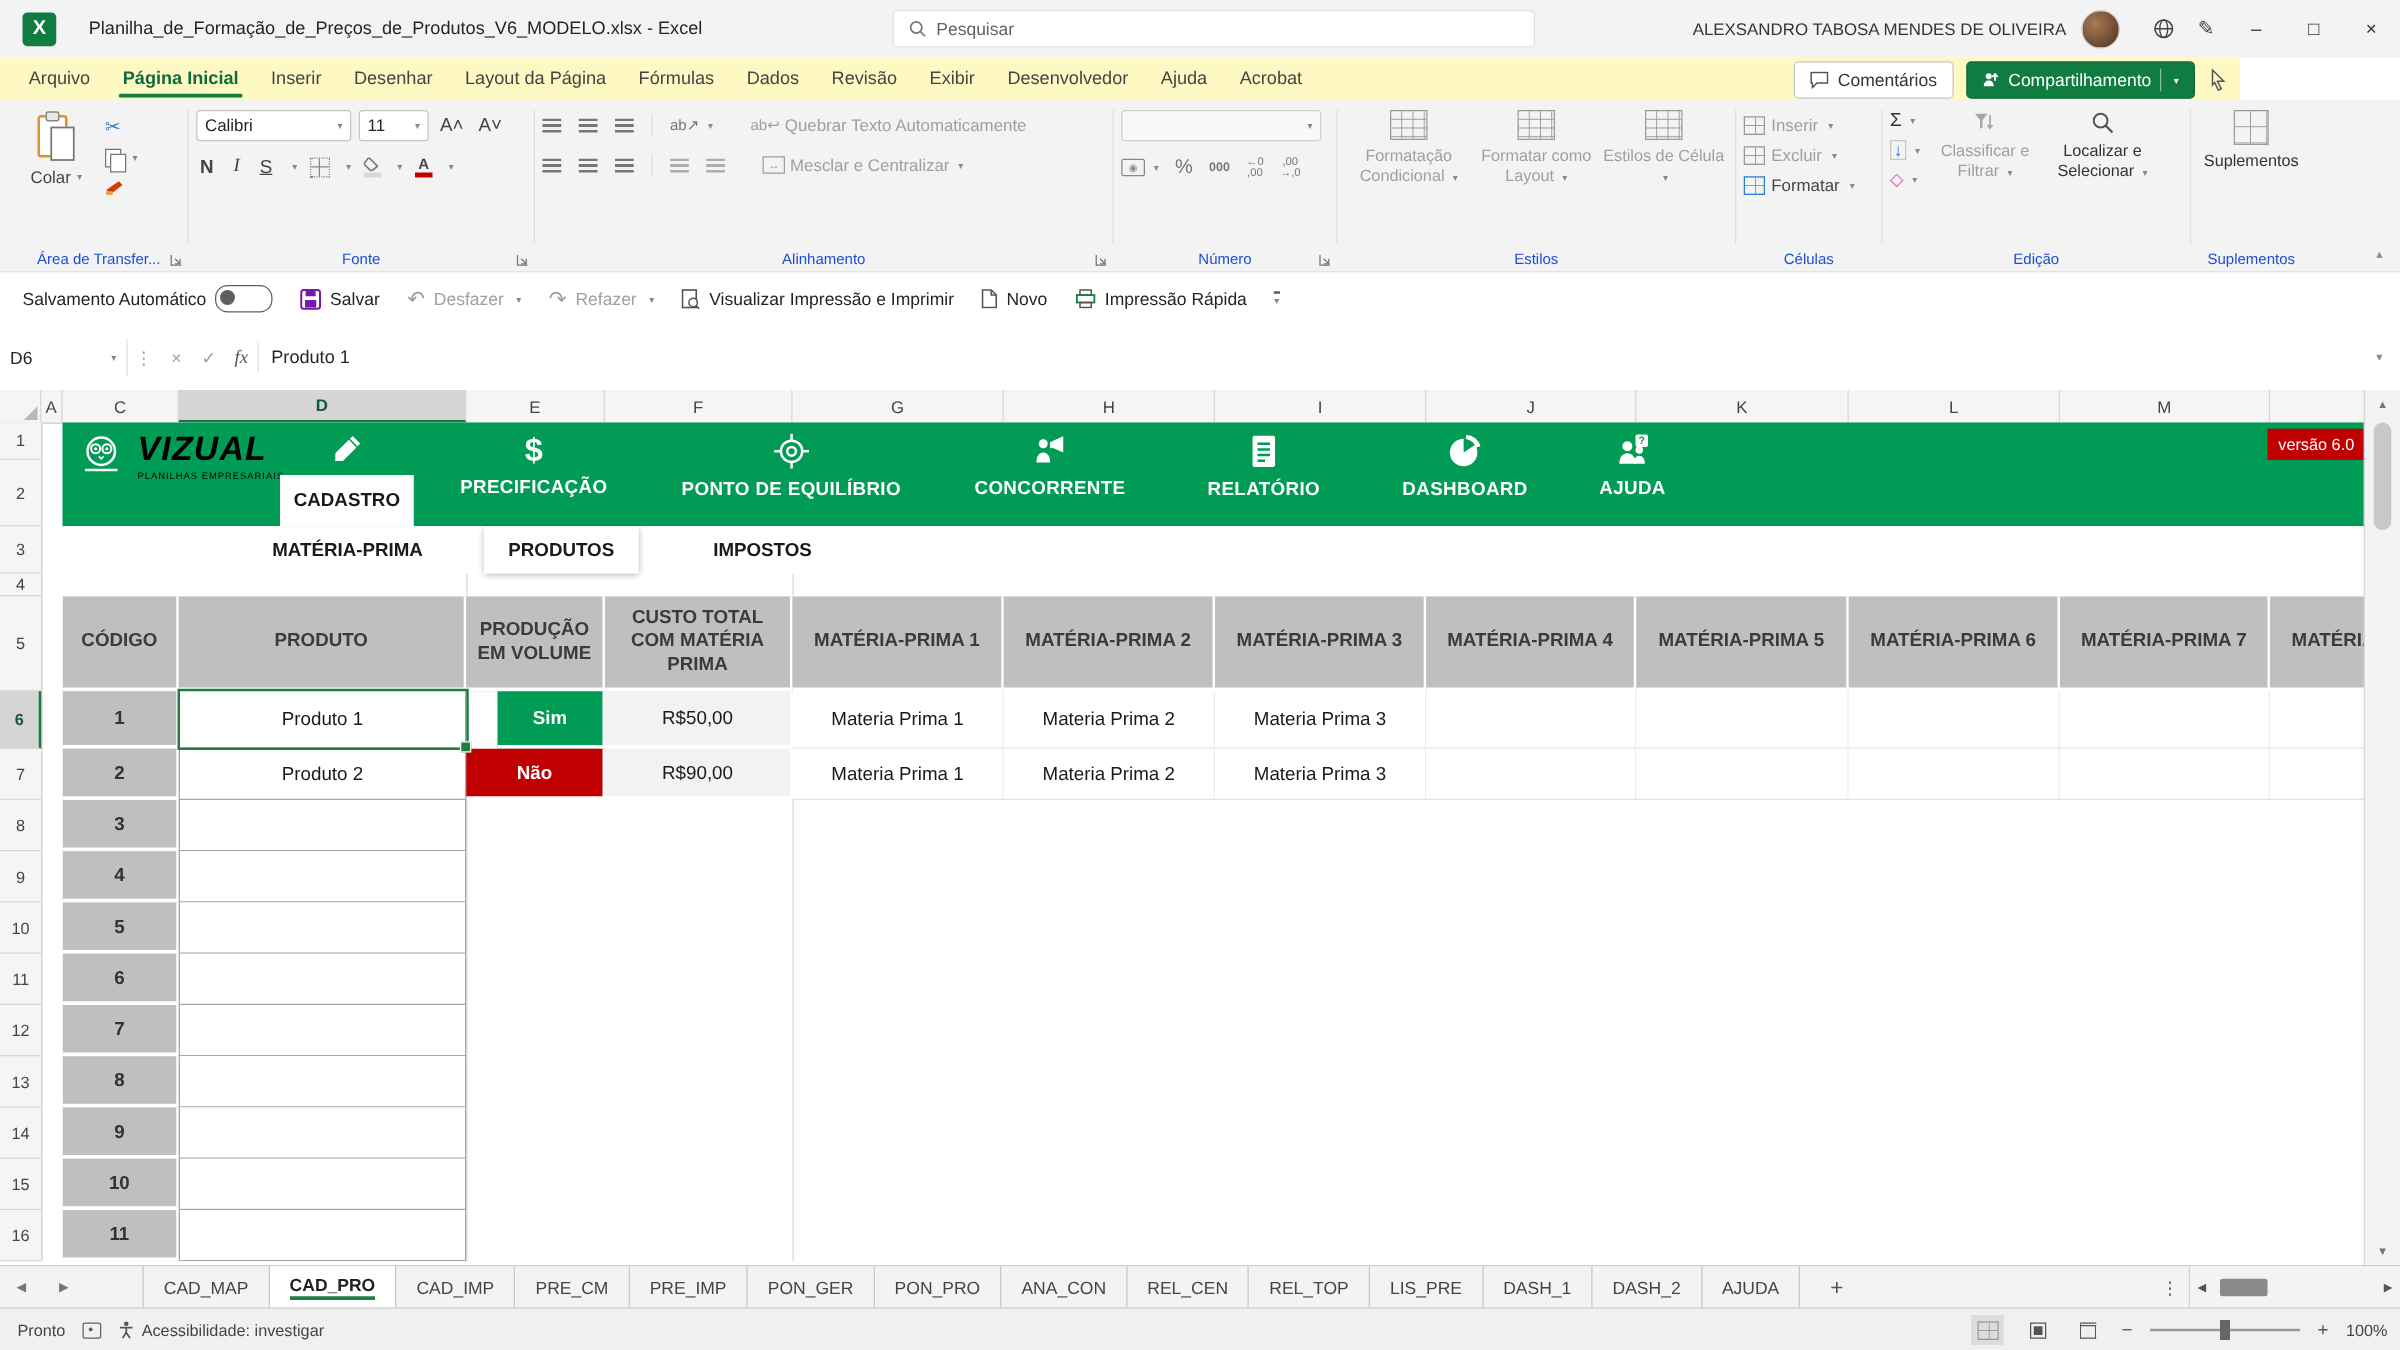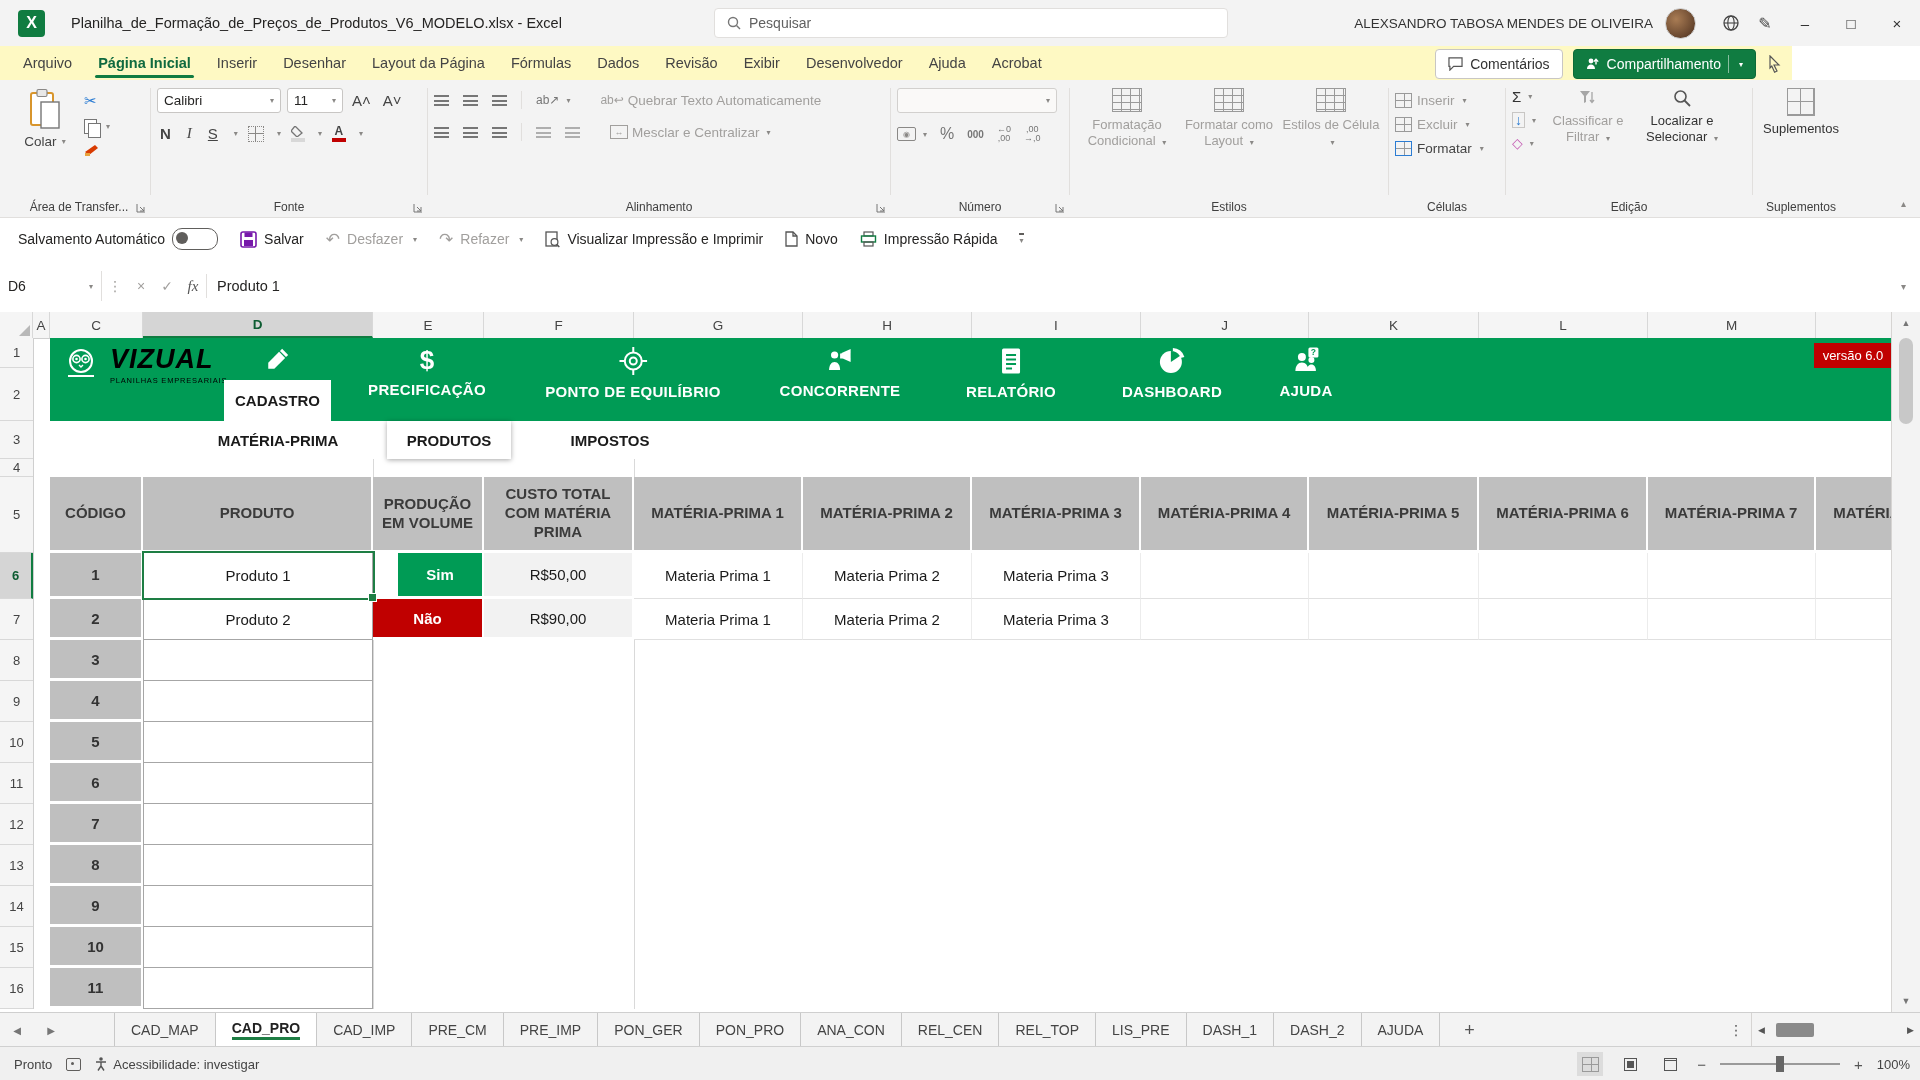--- a/index.html
+++ b/index.html
@@ -26,21 +26,21 @@
   .mb-right{position:absolute;right:10px;top:3px;display:flex;align-items:center;gap:10px;}
   .pill{height:28px;border-radius:4px;display:flex;align-items:center;font-size:14px;padding:0 12px;gap:7px;}
   .pill.comments{background:#fff;border:1px solid #c8c6c4;color:#333;}
   .pill.share{background:#107c41;color:#fff;border:1px solid #0e6a37;}
   .share-sep{width:1px;height:18px;background:rgba(255,255,255,.5);}
 
   
   .ribbon{position:absolute;left:0;top:80px;width:1920px;height:138px;background:#f3f3f3;border-bottom:1px solid #e1dfdd;display:flex;padding-left:8px;box-sizing:border-box;}
   .rgroup{position:relative;height:100%;box-sizing:border-box;padding:8px 6px 20px 6px;}
   .gdiv{width:1px;background:#e1dfdd;margin:8px 0 22px 0;}
-  .glabel{position:absolute;bottom:3px;left:0;right:0;text-align:center;font-size:12px;color:#404040;white-space:nowrap;}
+  .glabel{position:absolute;bottom:3px;left:0;right:0;text-align:center;font-size:12px;color:#1d4ed8;white-space:nowrap;}
   .launcher{position:absolute;bottom:4px;right:4px;}
   .car{font-size:8px;color:#8a8886;margin-left:3px;}
   .rbtn{display:flex;align-items:center;gap:4px;font-size:13.5px;color:#a19f9d;}
   .bigbtn{display:flex;flex-direction:column;align-items:center;justify-content:flex-start;gap:4px;width:62px;}
   .bigbtn .blabel{font-size:13.5px;color:#444;display:flex;align-items:center;gap:2px;justify-content:center;}
   .minicol{display:flex;flex-direction:column;gap:9px;margin-left:8px;margin-top:4px;}
   .combo{background:#fff;border:1px solid #c8c6c4;border-radius:3px;height:25px;display:flex;align-items:center;justify-content:space-between;padding:0 6px;font-size:13.5px;color:#252423;box-sizing:border-box;}
   .fontrow{display:flex;align-items:center;gap:6px;}
   .fmt-letter{font-size:15px;color:#444;padding:0 3px;}
   .bars{width:15px;height:11px;background-image:linear-gradient(to bottom,#767676 0 2px,transparent 2px 4.5px,#767676 4.5px 6.5px,transparent 6.5px 9px,#767676 9px 11px);}

